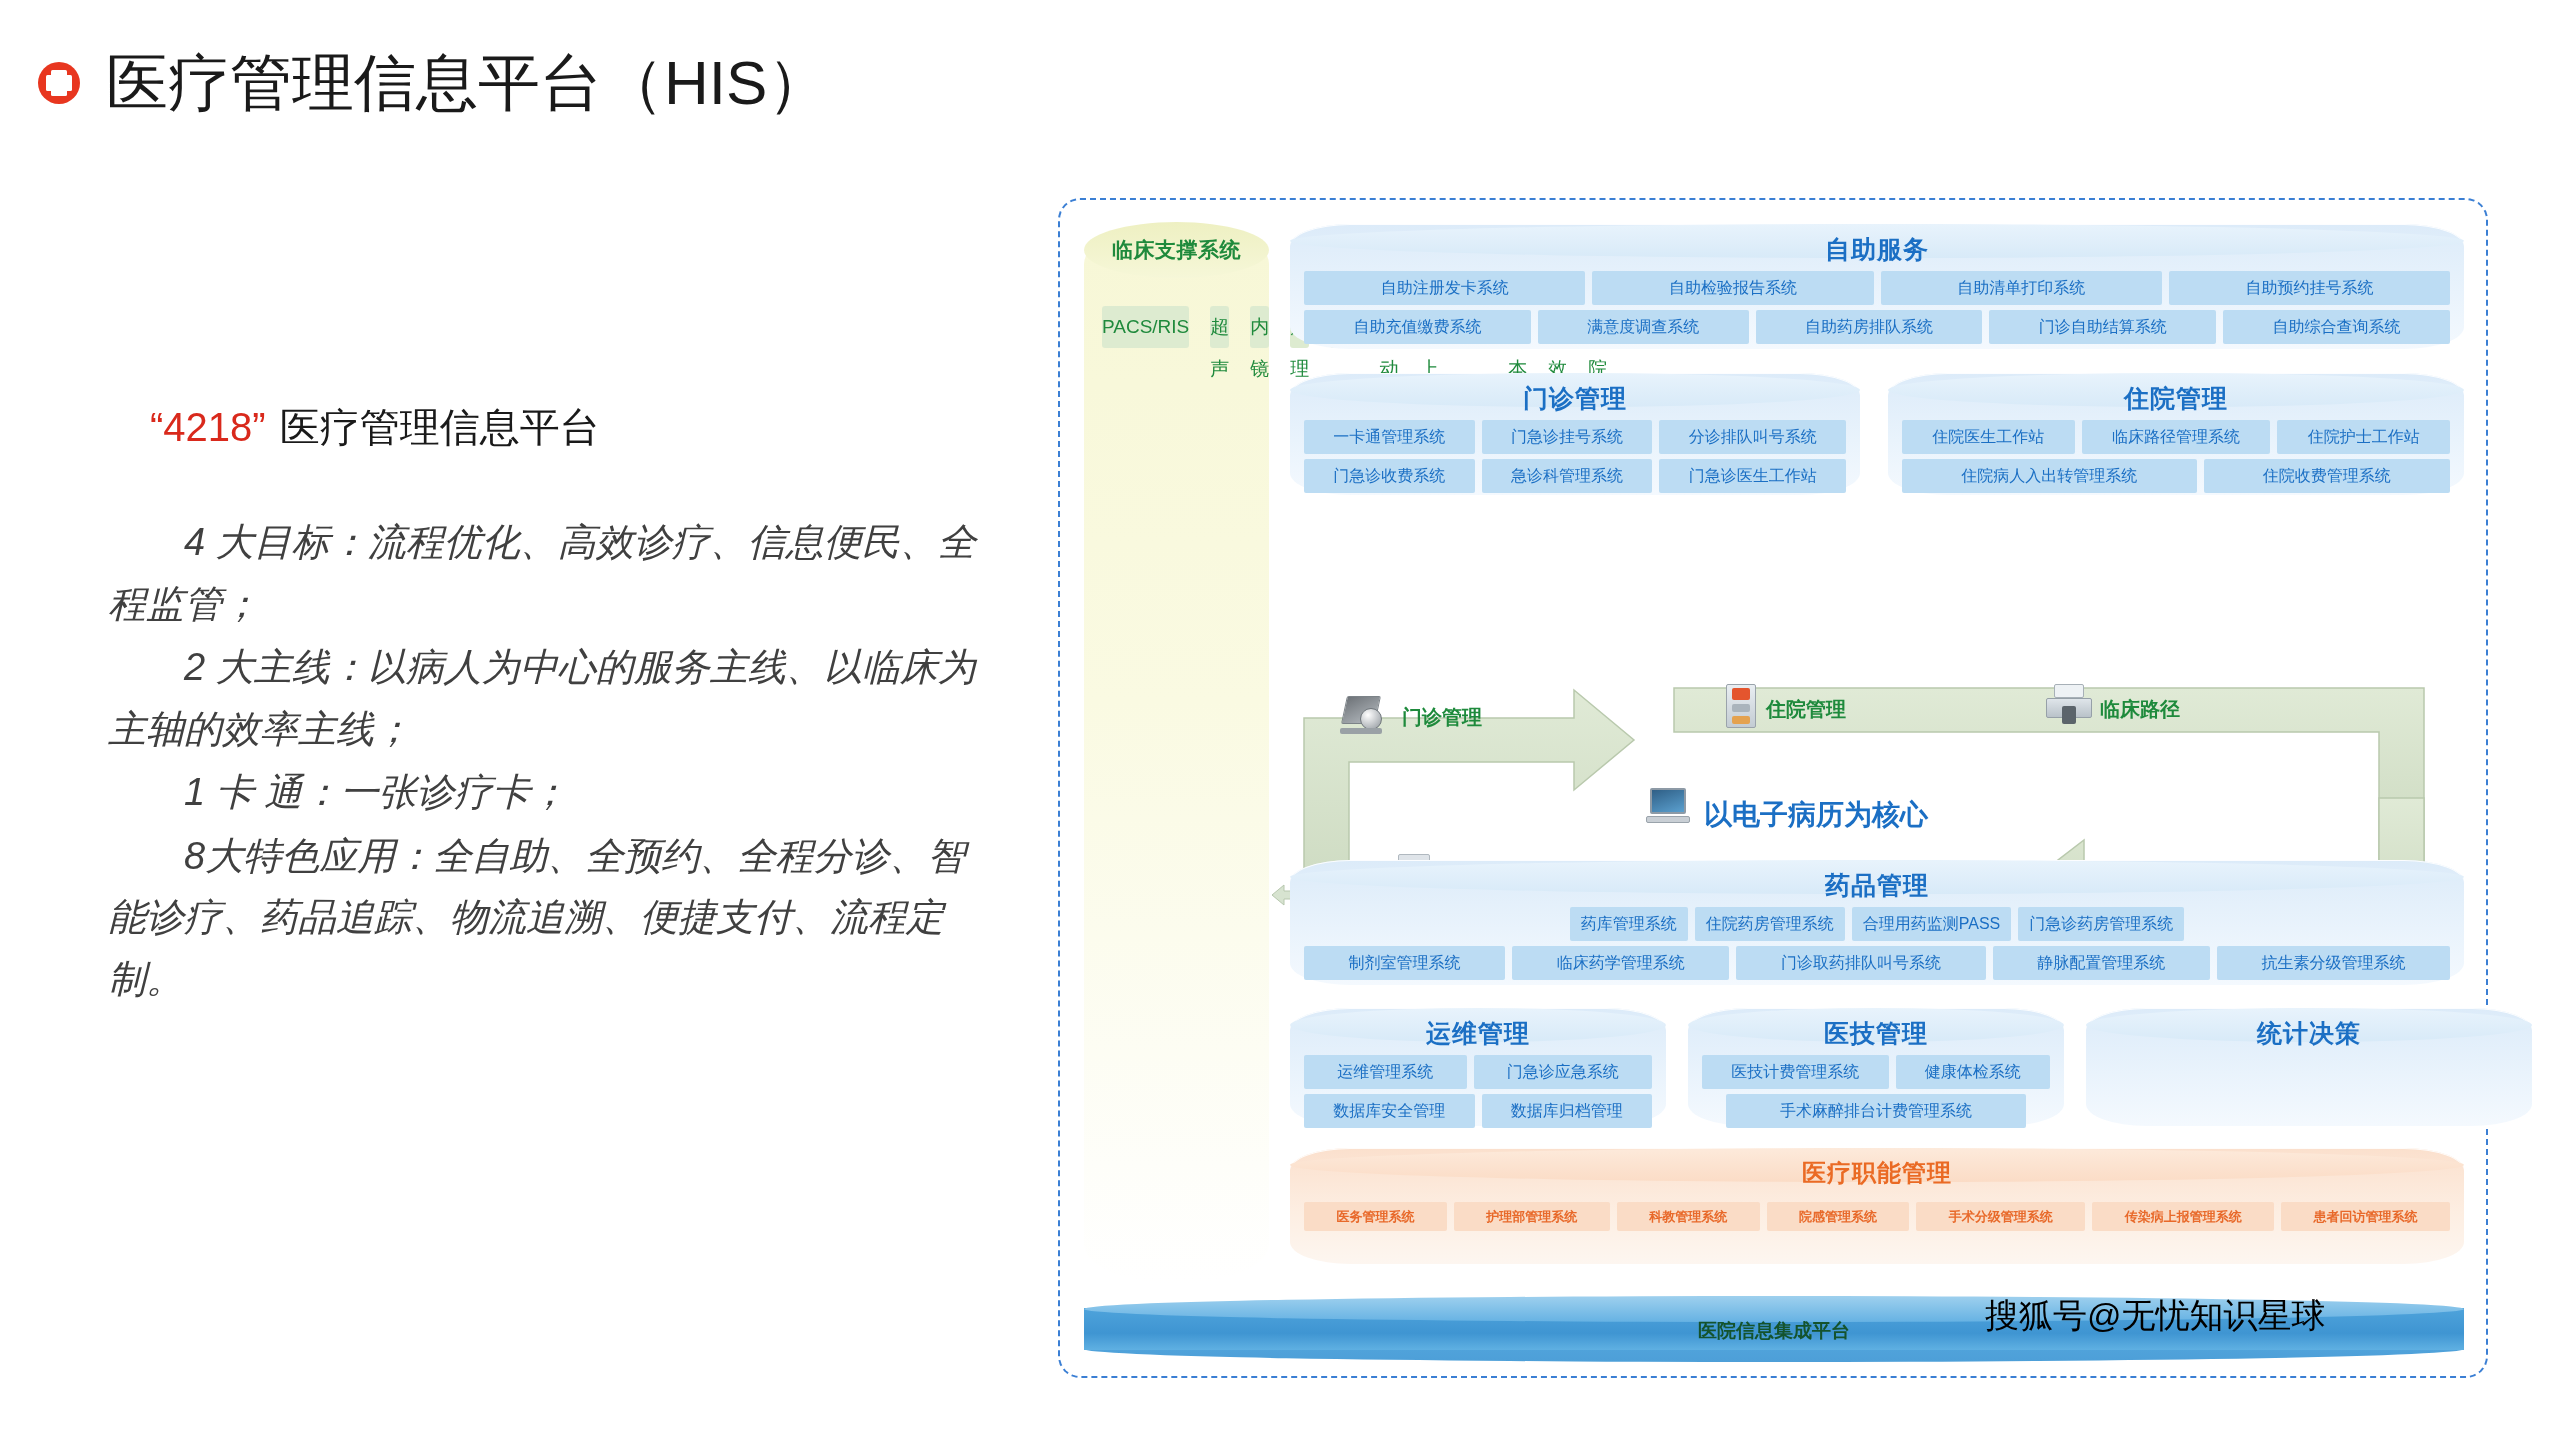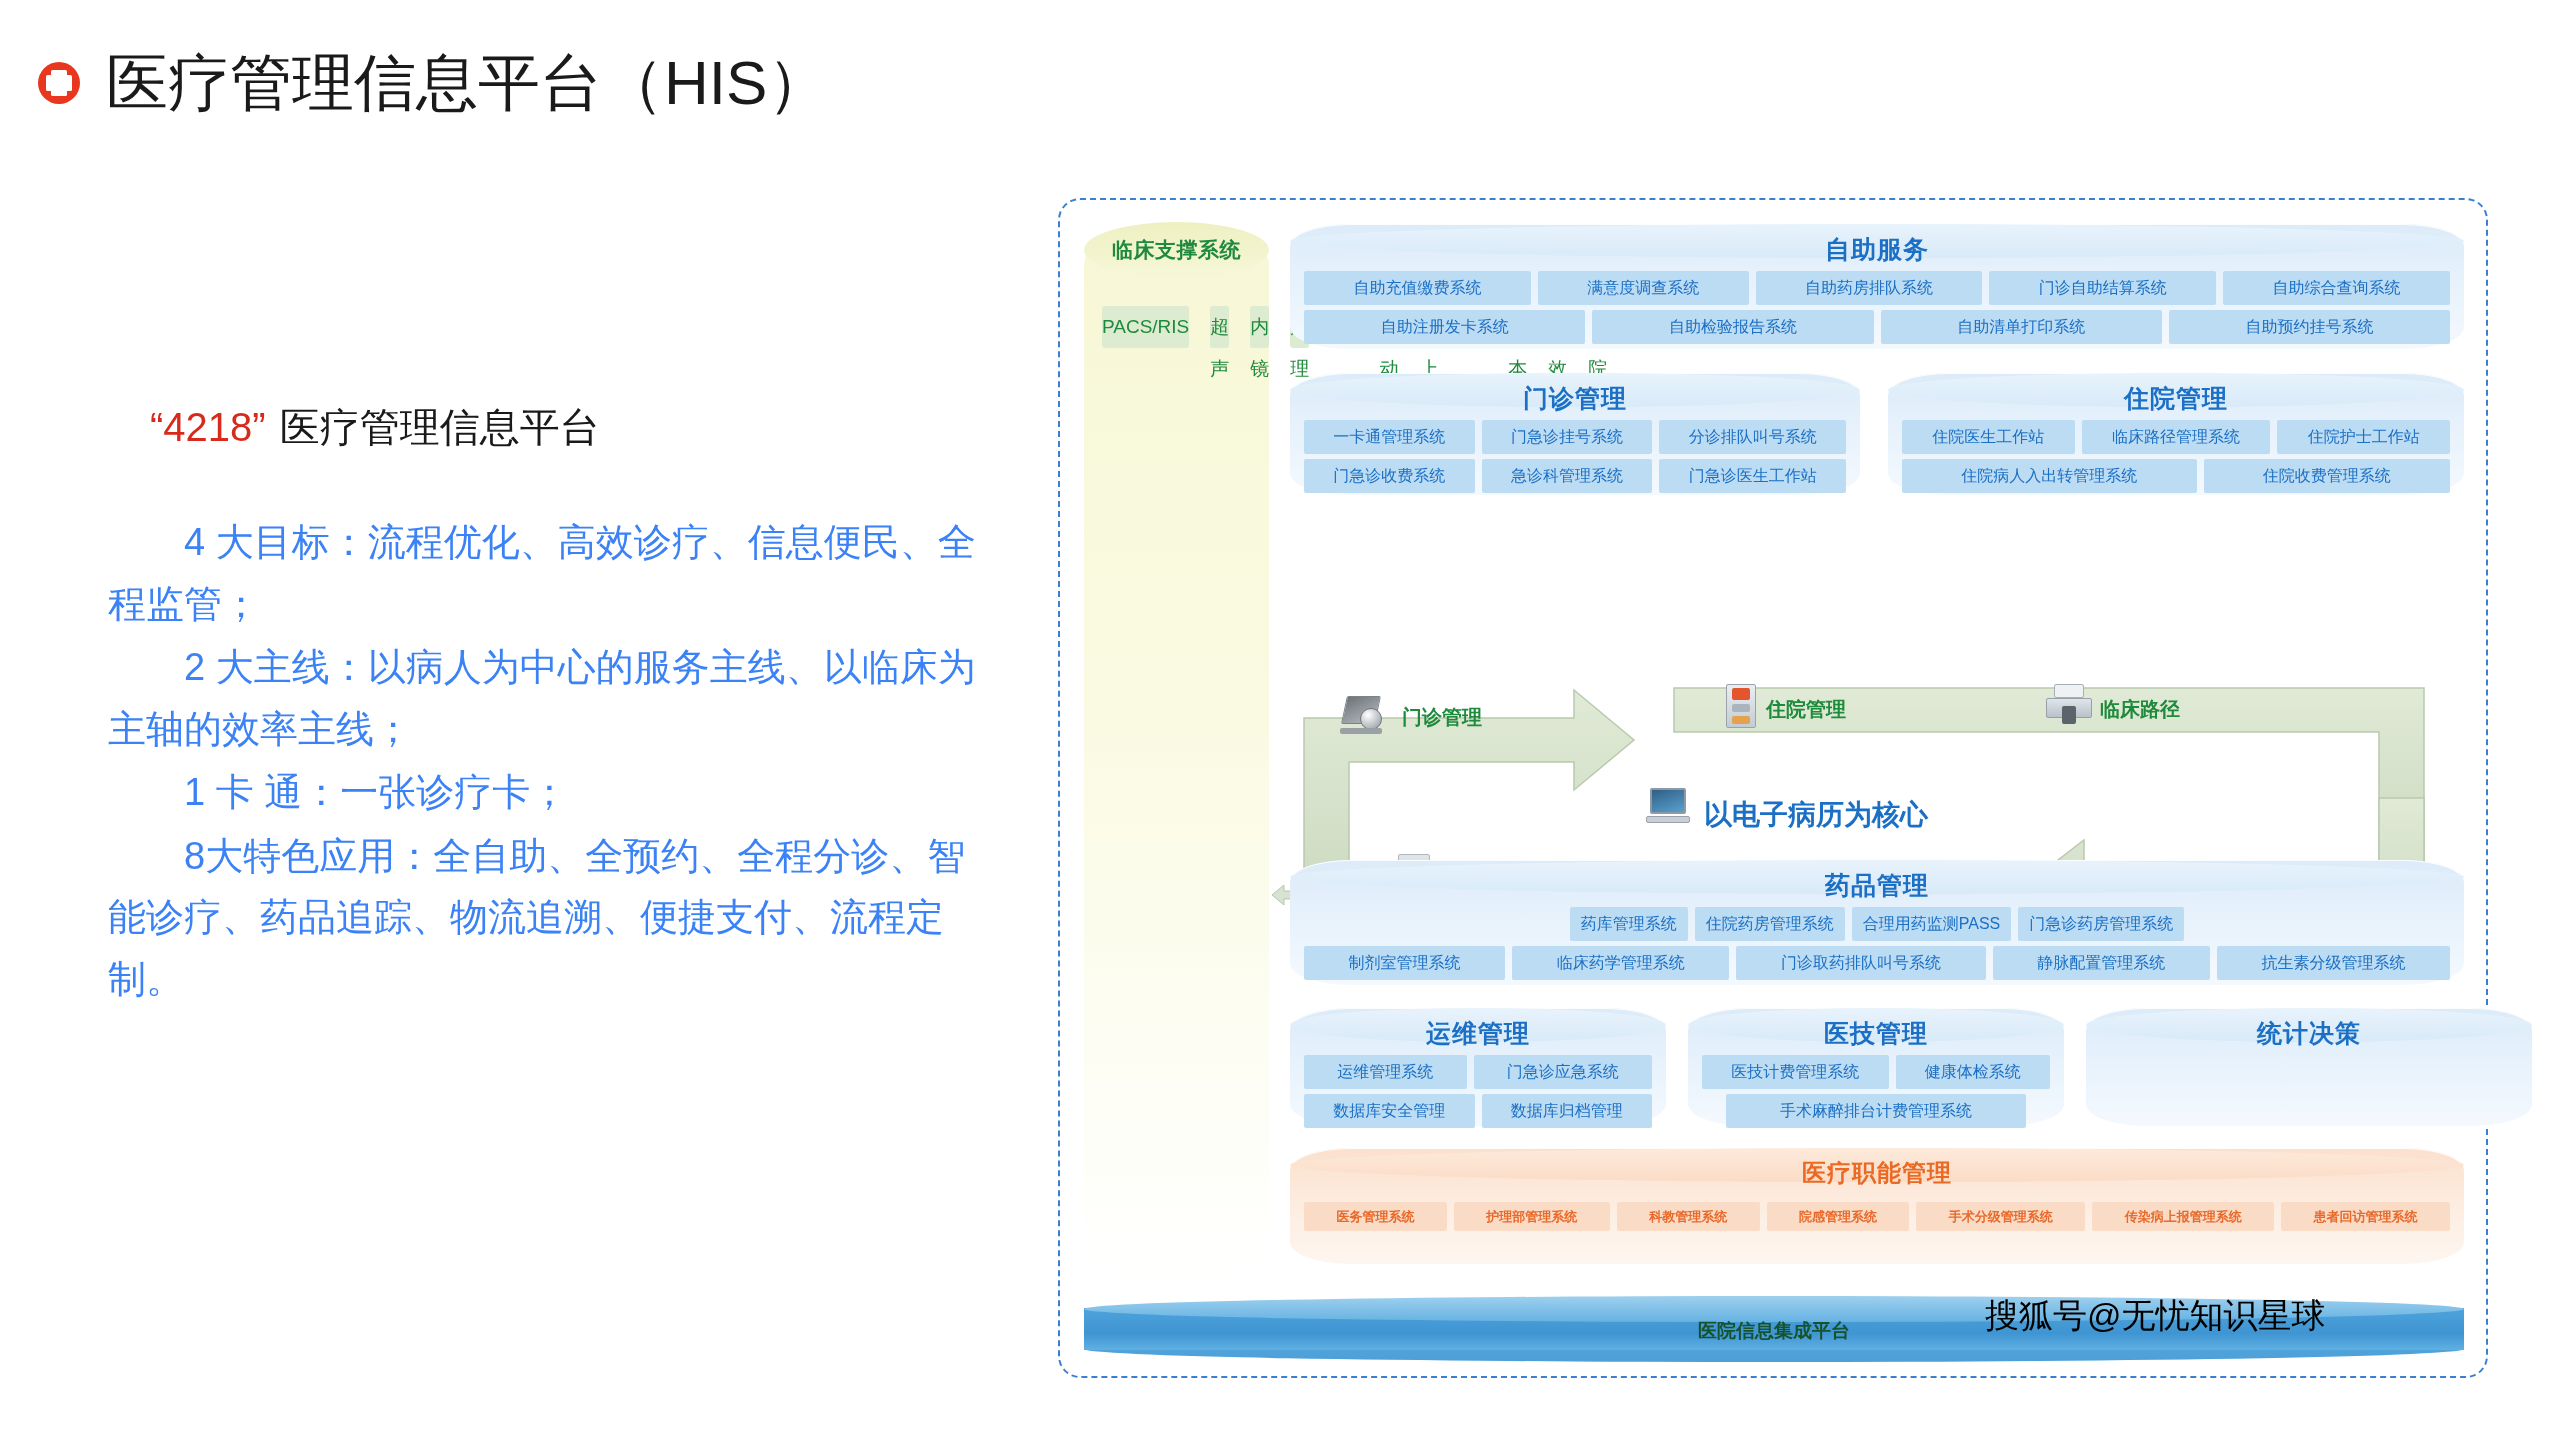--- a/index.html
+++ b/index.html
@@ -33,21 +33,21 @@
 
   .lead-line {
     position: absolute; left: 150px; top: 400px;
     font-size: 40px; color: #1a1a1a; white-space: nowrap;
   }
   .lead-line .num { color: #d9291c; }
   .lead-line .sp { display: inline-block; width: 14px; }
 
   .body-text {
     position: absolute; left: 108px; top: 512px; width: 880px;
-    font-size: 38px; line-height: 1.62; color: #3b82f6;
+    font-size: 38px; line-height: 1.62; color: #404040; font-style: italic;
   }
   .body-text p { text-indent: 2em; margin: 0 0 2px 0; }
 
   
   .diagram {
     position: absolute; left: 1058px; top: 198px;
     width: 1430px; height: 1180px;
     border: 2px dashed #3b7fd4; border-radius: 22px;
     background: #fff;
   }
@@ -226,31 +226,31 @@
     </div>
 
     <svg class="left-connector" viewBox="0 0 46 30">
       <polygon points="0,15 12,5 12,11 34,11 34,5 46,15 34,25 34,19 12,19 12,25" fill="#d7e3d0" stroke="#b7c7ae" stroke-width="1"></polygon>
     </svg>
 
     <div class="panel" style="left:230px; top:24px; width:1174px; height:125px;">
       <div class="ptitle">自助服务</div>
       <div class="chips">
         <div class="chip-row">
+          <div class="chip grow">自助注册发卡系统</div>
+          <div class="chip grow">自助检验报告系统</div>
+          <div class="chip grow">自助清单打印系统</div>
+          <div class="chip grow">自助预约挂号系统</div>
+        </div>
+        <div class="chip-row">
           <div class="chip grow">自助充值缴费系统</div>
           <div class="chip grow">满意度调查系统</div>
           <div class="chip grow">自助药房排队系统</div>
           <div class="chip grow">门诊自助结算系统</div>
           <div class="chip grow">自助综合查询系统</div>
-        </div>
-        <div class="chip-row">
-          <div class="chip grow">自助注册发卡系统</div>
-          <div class="chip grow">自助检验报告系统</div>
-          <div class="chip grow">自助清单打印系统</div>
-          <div class="chip grow">自助预约挂号系统</div>
         </div>
       </div>
     </div>
 
     <div class="panel" style="left:230px; top:173px; width:570px; height:122px;">
       <div class="ptitle">门诊管理</div>
       <div class="chips">
         <div class="chip-row">
           <div class="chip grow">一卡通管理系统</div>
           <div class="chip grow">门急诊挂号系统</div>

